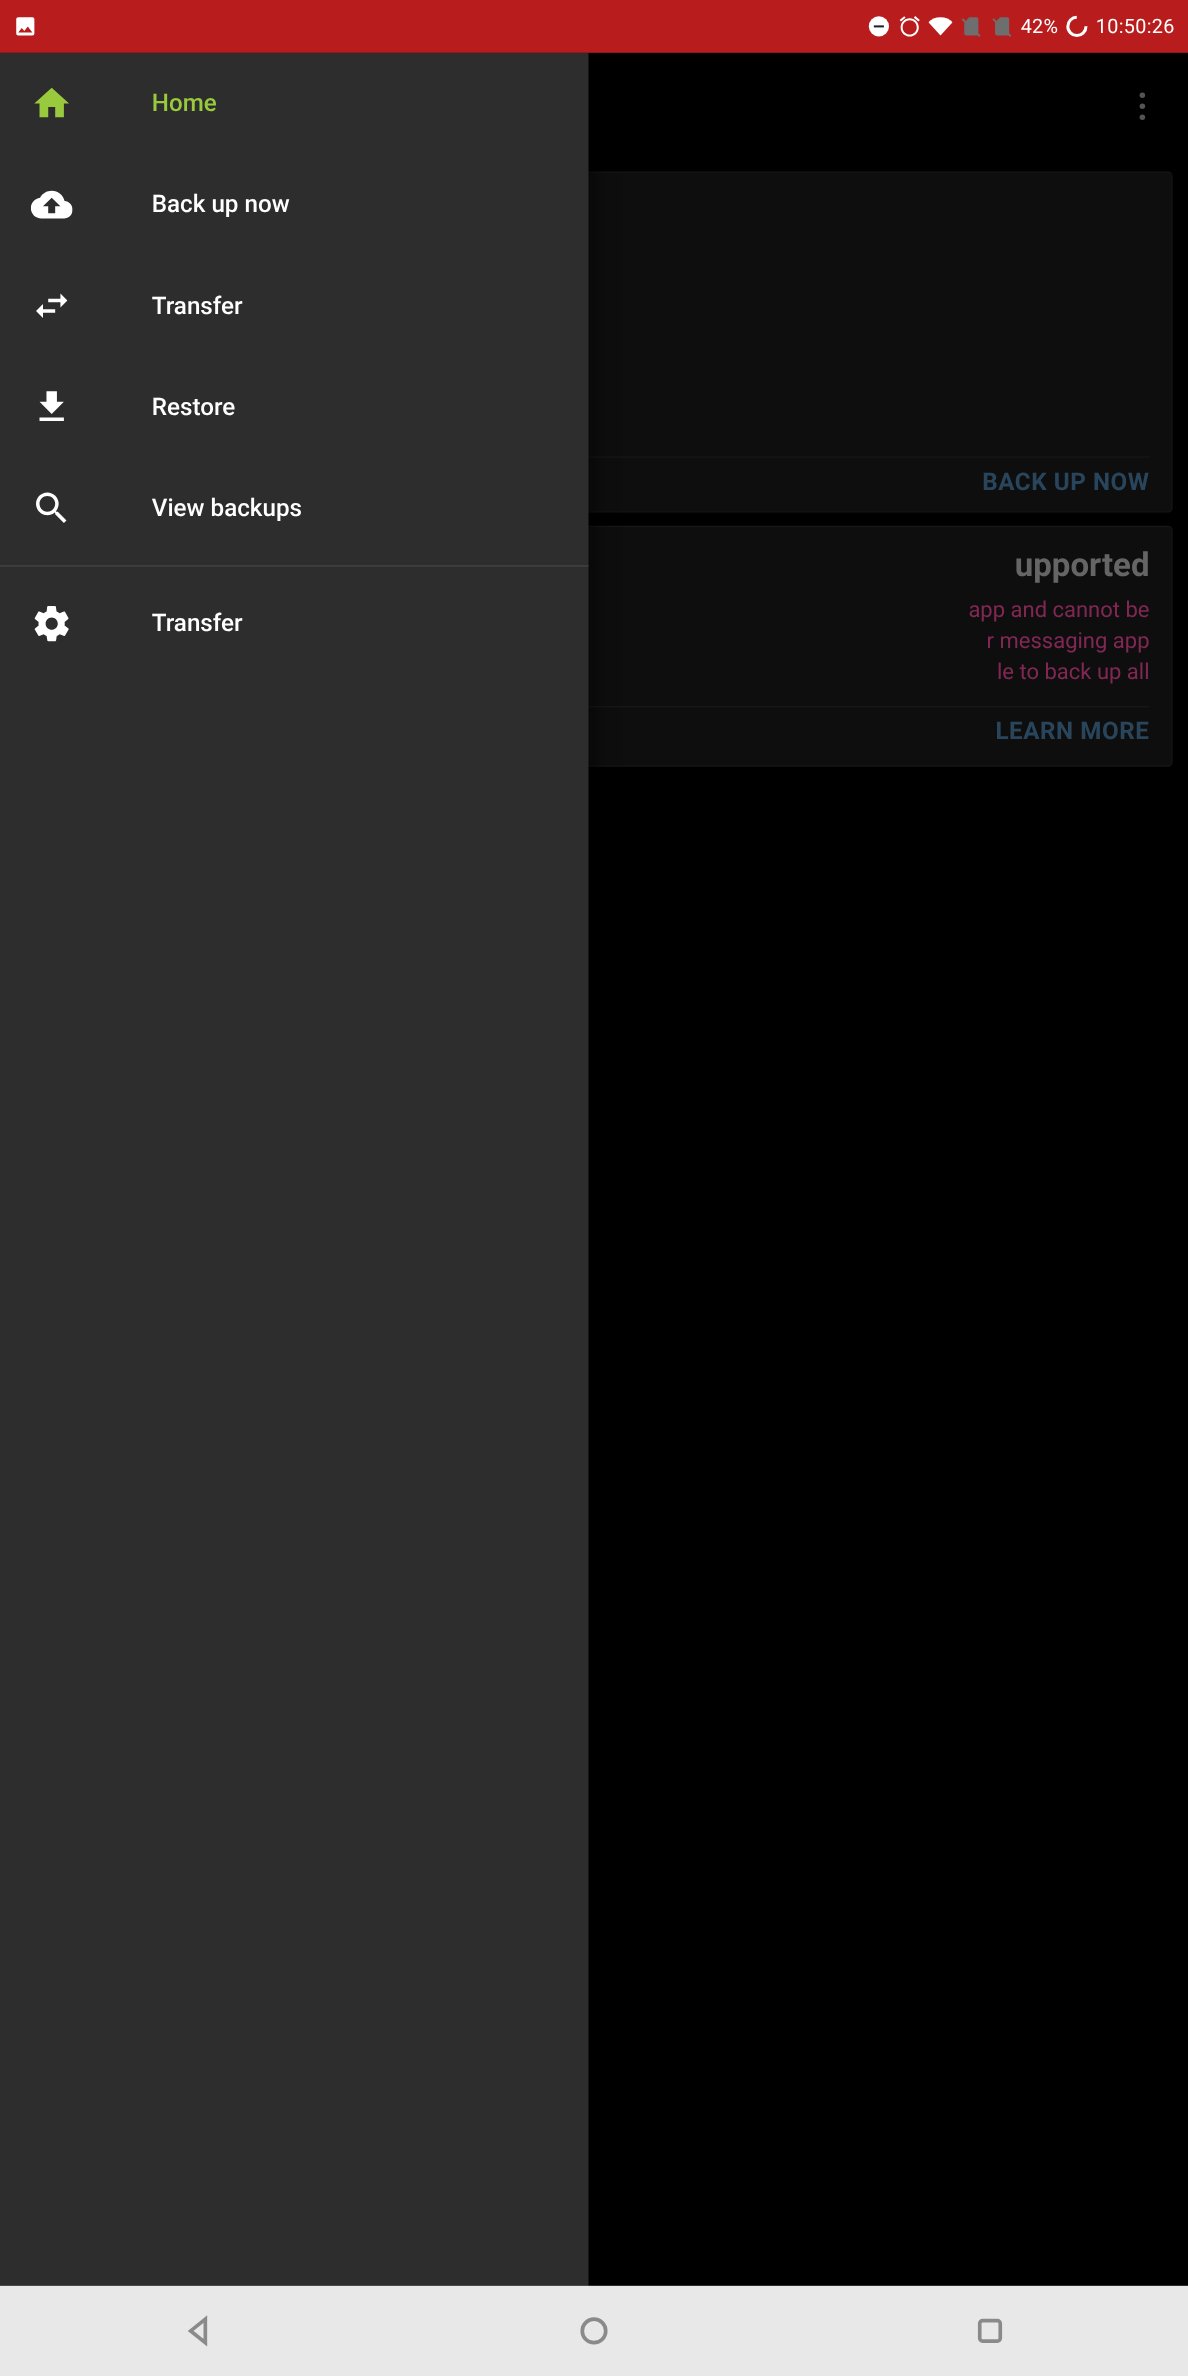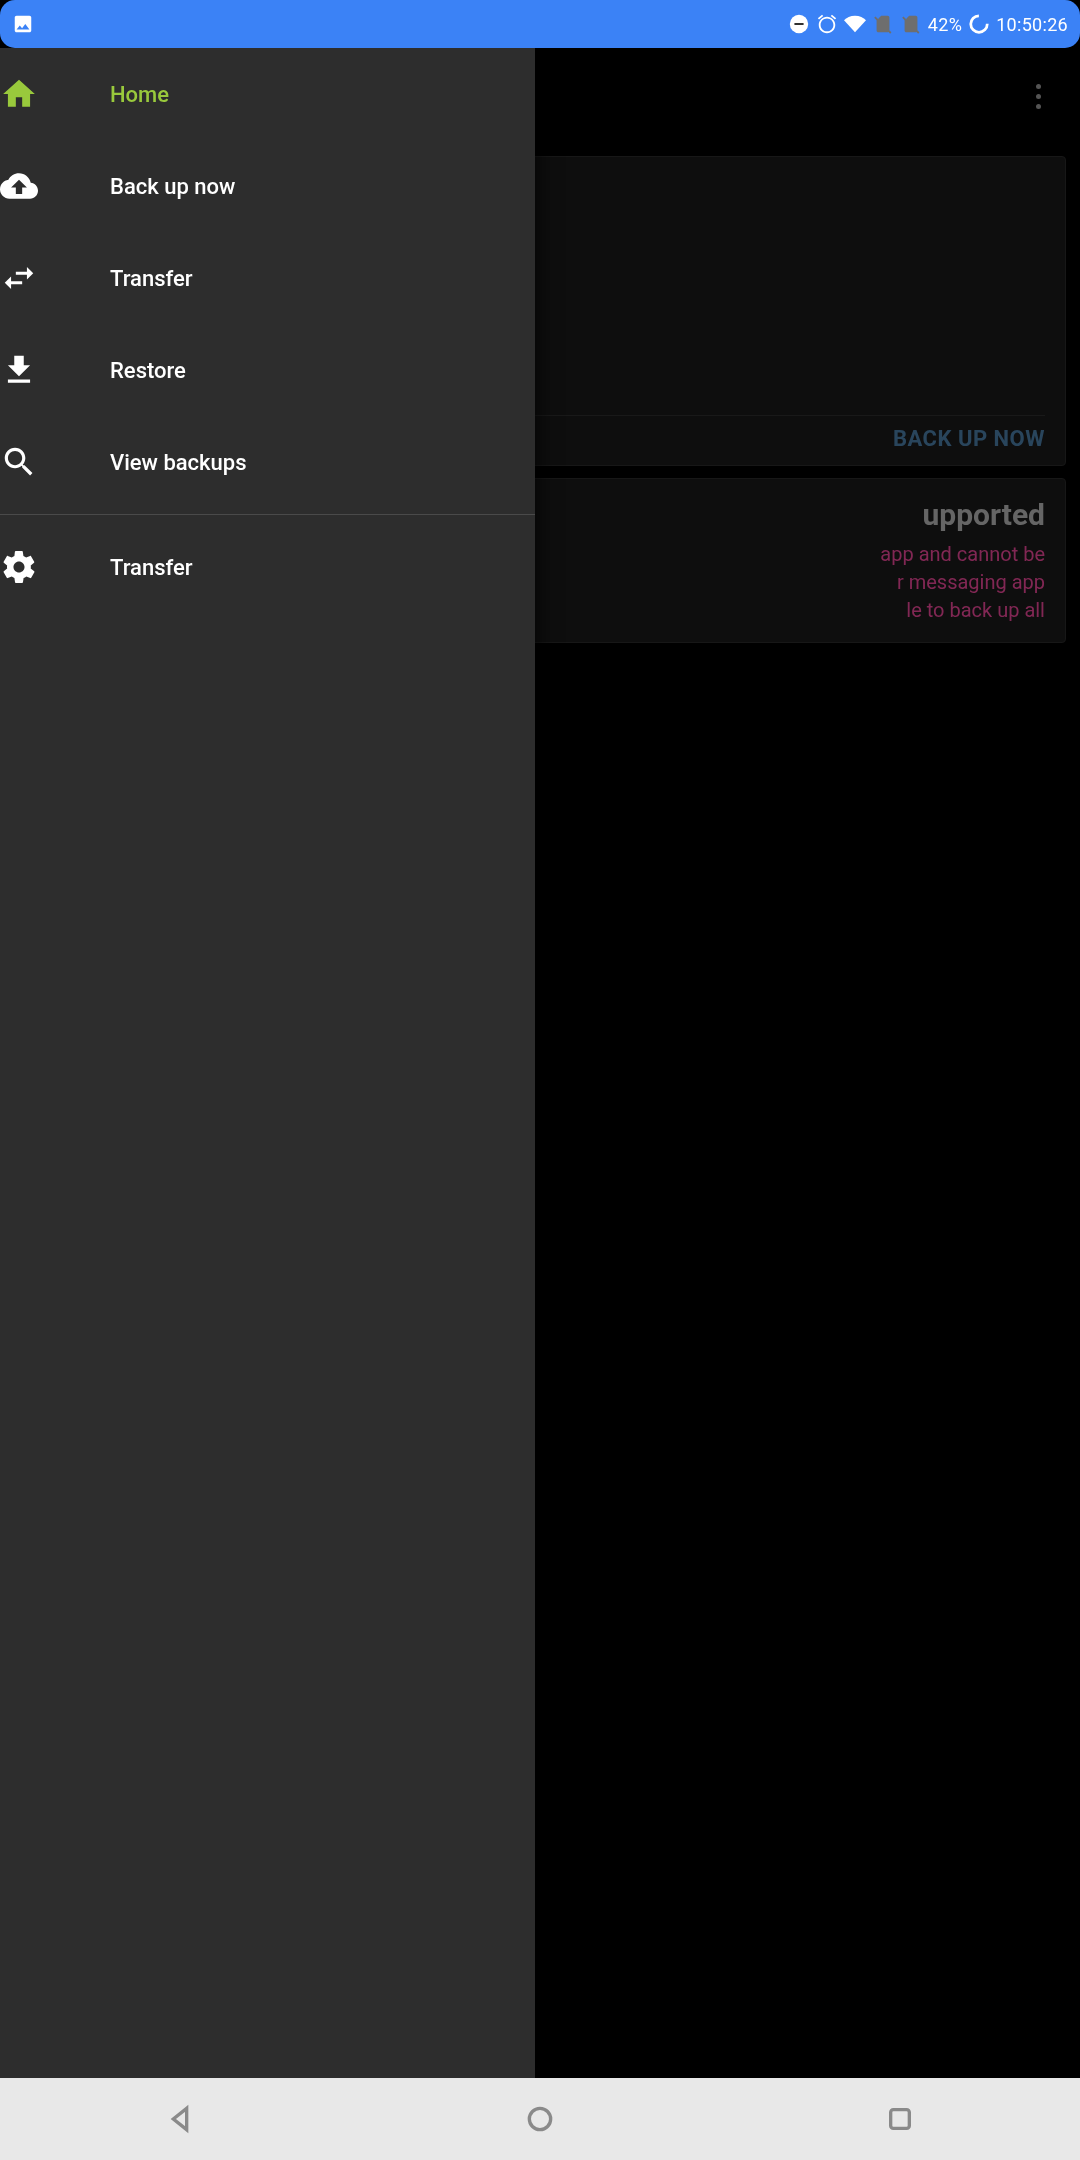--- a/index.html
+++ b/index.html
@@ -1,24 +1,23 @@
 <!DOCTYPE html>
 <html><head>
 <meta charset="utf-8">
 <style>
   * { margin: 0; padding: 0; box-sizing: border-box; }
   html, body { width: 780px; height: 1560px; overflow: hidden; font-family: Roboto, "Segoe UI", Arial, sans-serif; background: #000; }
   
   
   .status-bar {
     position: absolute; top: 0; left: 0; right: 0; height: 48px;
-    background: #3b82f6; display: flex; align-items: center;
+    background: #b91c1c; display: flex; align-items: center;
     justify-content: space-between; padding: 0 12px; color: #fff; font-size: 18px;
     z-index: 100;
-    border-radius: 15px;
   }
   .status-left, .status-right { display: flex; align-items: center; gap: 8px; }
   .status-right { gap: 6px; }
   .status-icon { width: 22px; height: 22px; display: inline-flex; align-items: center; justify-content: center; }
   .status-icon svg { width: 100%; height: 100%; fill: #fff; }
   .status-icon.dim svg { fill: #6e6e6e; }
   .status-text { font-size: 18px; letter-spacing: 0.3px; }
   
   
   .app-bg {
@@ -42,21 +41,21 @@
   .card-text { color: #ec4899; font-size: 20px; line-height: 1.4; }
   .dim-overlay { position: absolute; inset: 0; background: rgba(0,0,0,0.45); }
 
   
   .drawer {
     position: absolute; top: 48px; left: 0; width: 535px; bottom: 82px;
     background: #2d2d2d; z-index: 50; box-shadow: 4px 0 18px rgba(0,0,0,0.6);
     display: flex; flex-direction: column;
   }
   .drawer-item {
-    display: flex; align-items: center; height: 92px; 
+    display: flex; align-items: center; height: 92px; padding-left: 28px;
     color: #fff; font-size: 22px; font-weight: 500;
   }
   .drawer-item.active { color: #99c93c; }
   .drawer-item.active .drawer-icon svg { fill: #99c93c; }
   .drawer-icon { width: 38px; height: 38px; margin-right: 72px; display: flex; align-items: center; justify-content: center; }
   .drawer-icon svg { width: 100%; height: 100%; fill: #fff; }
   .drawer-divider { height: 1px; background: #4a4a4a; margin: 6px 0; }
   
   
   .navbar {
@@ -126,20 +125,23 @@
   <div class="card" style="height:310px;position:relative">
     <div class="card-actions" style="position:absolute;left:20px;right:20px;bottom:14px;">
       <span class="card-action-btn">BACK UP NOW</span>
     </div>
   </div>
   <div class="card">
     <div class="card-title" style="text-align:right">upported</div>
     <div class="card-text" style="text-align:right">app and cannot be</div>
     <div class="card-text" style="text-align:right">r messaging app</div>
     <div class="card-text" style="text-align:right">le to back up all</div>
+    <div class="card-actions">
+      <span class="card-action-btn">LEARN MORE</span>
+    </div>
   </div>
   <div class="dim-overlay"></div>
 </div>
 
 <div class="drawer">
   <div class="drawer-item active">
     <span class="drawer-icon">
       <svg viewBox="0 0 24 24">
           <path d="M10 20v-6h4v6h5v-8h3L12 3 2 12h3v8z"></path>
         </svg>

